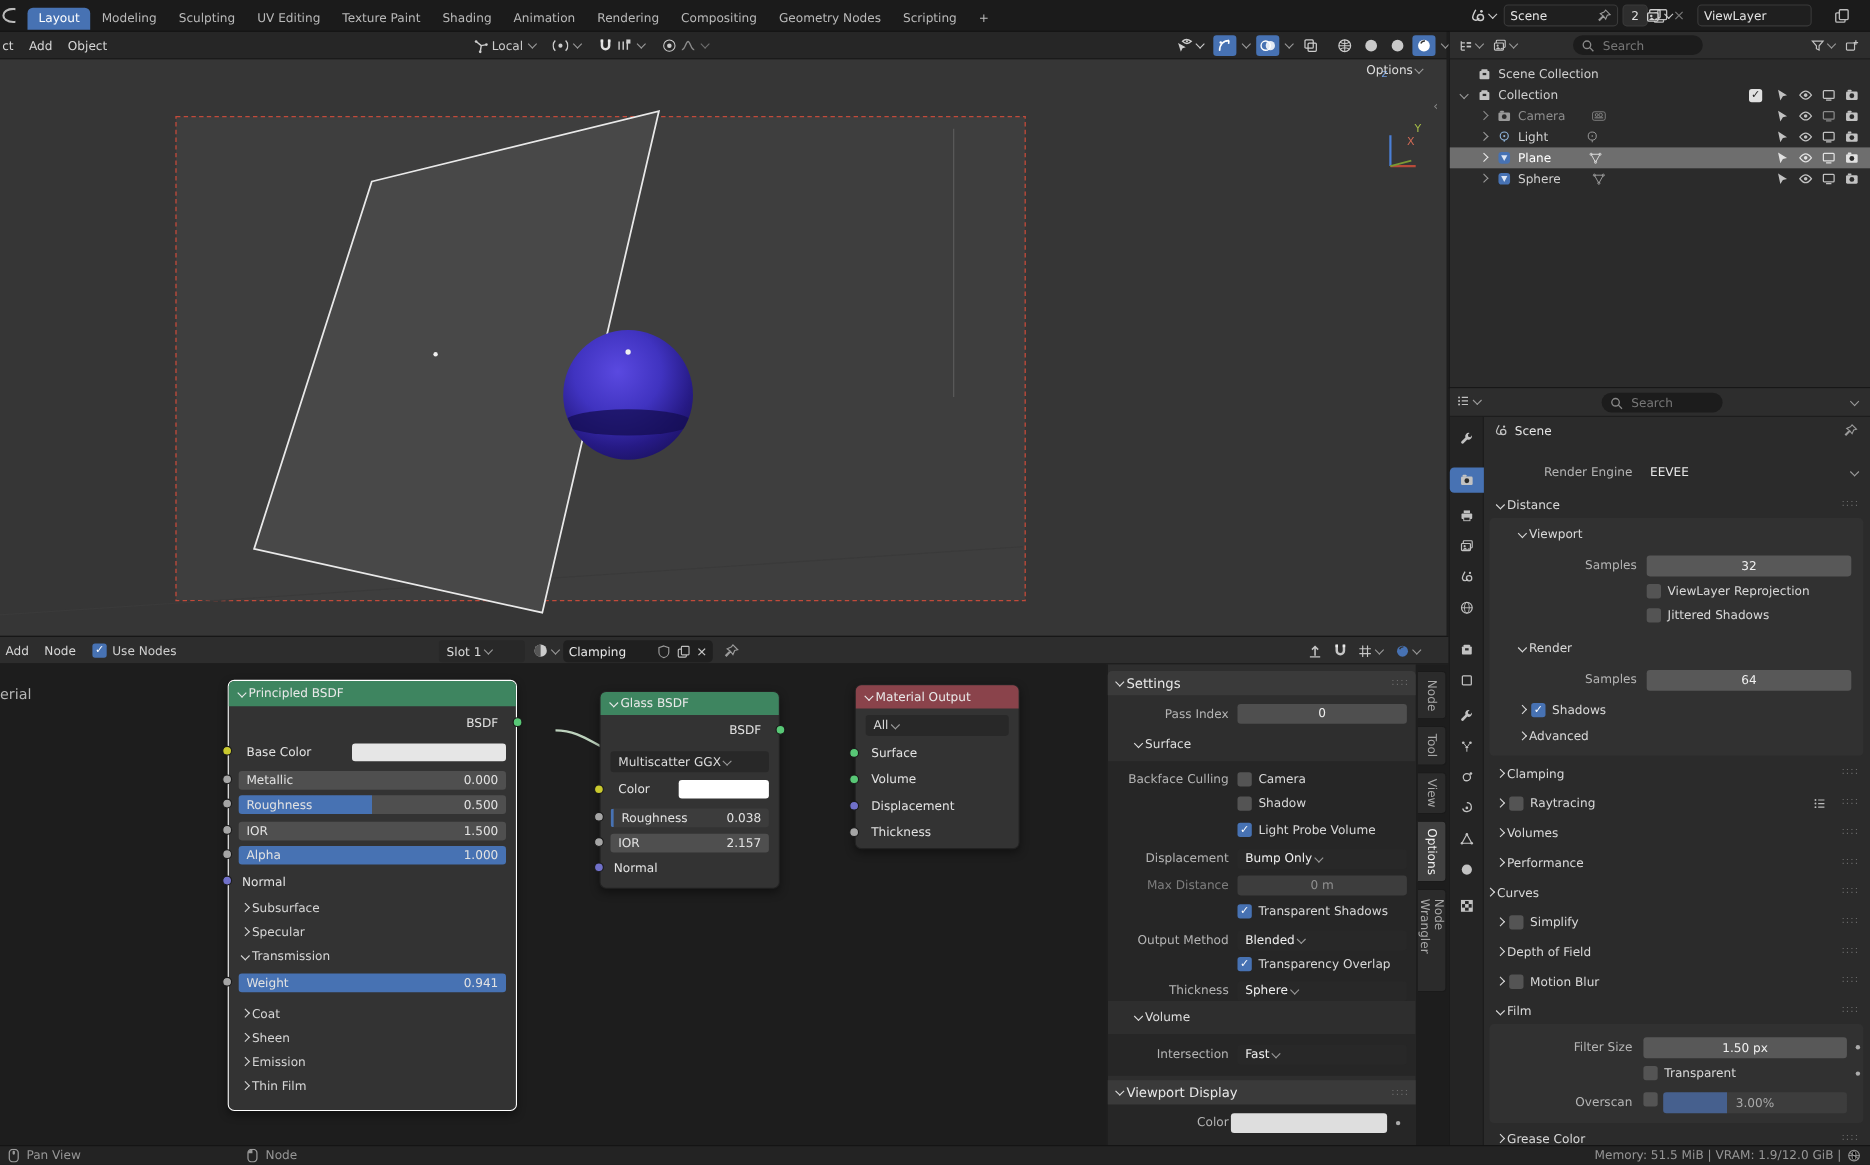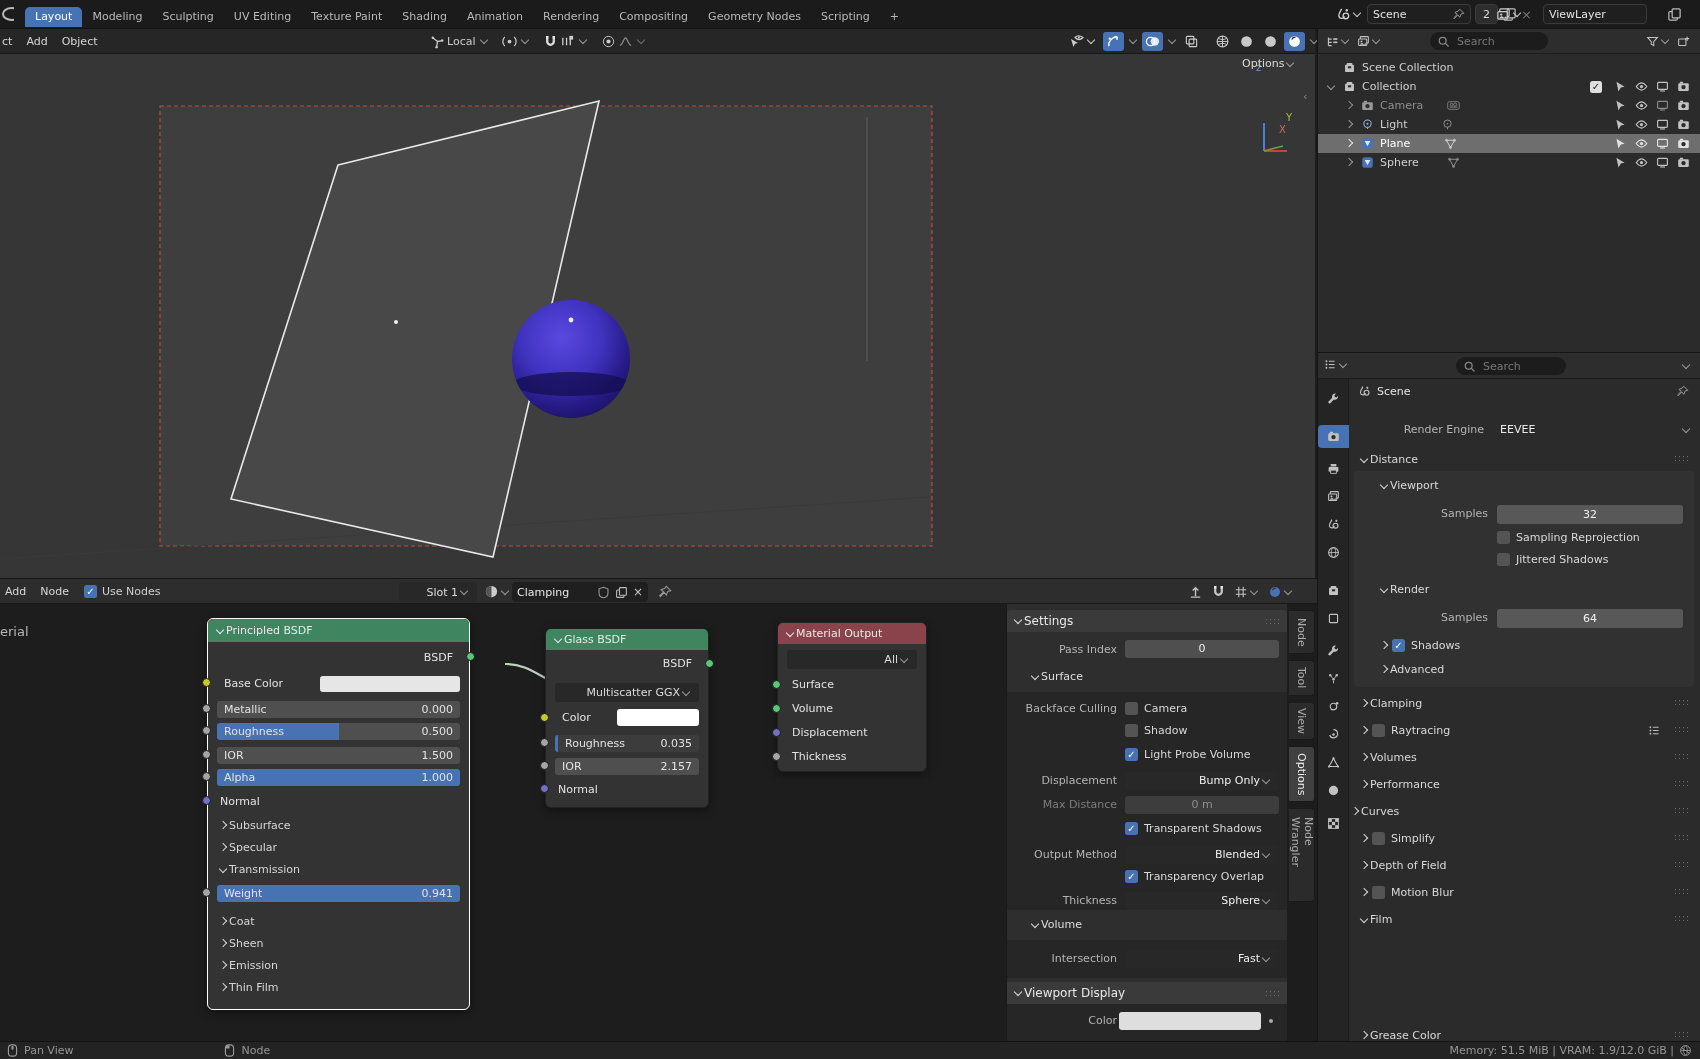--- a/index.html
+++ b/index.html
@@ -25,21 +25,21 @@
 #ne-header{left:0;top:578px;width:1317px;height:26px;background:#2d2d2d;border-bottom:1px solid #191919;border-top:1px solid #161616}
 #node-editor{left:0;top:604px;width:1006px;height:437px;background:#1d1d1d}
 .node{position:absolute;background:#333333;border:1px solid #222;border-radius:6px;box-shadow:0 3px 8px rgba(0,0,0,.4)}
 .node.sel{border:1.6px solid #fff}
 .nhead{height:23px;border-radius:5px 5px 0 0;display:flex;align-items:center;color:#e9e9e9;padding:0 6px}
 .nrow{position:absolute;left:9px;right:9px;height:17px;border-radius:3px;display:flex;align-items:center;justify-content:space-between;padding:0 7px;color:#e2e2e2}
 .slider{background:#4f4f4f}
 .sock{position:absolute;width:9px;height:9px;border-radius:50%;border:1px solid #191919;z-index:5}
 .s-gray{background:#a5a5a5}.s-yellow{background:#c9c92e}.s-purple{background:#7070c9}.s-green{background:#58c776}
 .sect{position:absolute;left:9px;display:flex;align-items:center;color:#d6d6d6}
-.dd{background:#282828;border-radius:3px;color:#dcdcdc;display:flex;align-items:center;justify-content:flex-end;padding:0 7px}
+.dd{background:#282828;border-radius:3px;color:#dcdcdc;display:flex;align-items:center;justify-content:flex-start;padding:0 7px}
 
 #settings{left:1006px;top:604px;width:281px;height:437px;background:#2e2e2e;border-left:1px solid #191919}
 .sp-label{position:absolute;left:0;width:110px;text-align:right;color:#b4b4b4}
 .sp-field{position:absolute;left:118px;width:154px;height:18px;border-radius:3px;background:#4f4f4f;color:#eee;text-align:center;line-height:18px}
 .chk{width:13px;height:13px;border-radius:2.5px;background:#545454;flex:none;display:flex;align-items:center;justify-content:center;color:#fff;font-size:10px}
 .chk.on{background:#4772b3}
 .chk.on::after{content:"✓"}
 .chkrow{position:absolute;left:118px;display:flex;align-items:center;gap:6px;color:#d8d8d8}
 .subhead{position:absolute;left:0;right:0;height:20px;background:#343434;display:flex;align-items:center;color:#dedede}
 .darkblock{position:absolute;left:0;right:0;background:#262626}
@@ -612,21 +612,21 @@
     <div class="dd abs" style="left:9px;right:9px;top:54px;height:19px">
       <span>Multiscatter GGX</span>
         <span class="cv" style="color:#9a9a9a"></span>
     </div>
     <div class="nrow" style="top:80px;padding:0">
       <span style="padding-left:7px">Color</span>
       <div style="width:82px;height:17px;background:#fff;border-radius:3px"></div>
     </div>
     <div class="nrow" style="top:106px;background:#3c3c3c;border-left:3px solid #4772b3">
       <span>Roughness</span>
-        <span>0.035</span>
+        <span>0.038</span>
     </div>
     <div class="nrow slider" style="top:129px">
       <span>IOR</span>
         <span>2.157</span>
     </div>
     <div class="nrow" style="top:152px;padding-left:3px;justify-content:flex-start">
         <span>Normal</span>
       </div>
     <span class="sock s-green" style="right:-6px;top:30px"></span>
     <span class="sock s-yellow" style="left:-6px;top:84px"></span>
@@ -1009,21 +1009,21 @@
 
   <div class="pbox" style="top:118px;height:216px">
     <div class="phead" style="left:24px;top:8px">
       <span class="cv"></span>
         <span>Viewport</span>
     </div>
     <span class="prow-label" style="left:60px;top:36px;width:74px">Samples</span>
     <div class="pfield" style="left:143px;top:34px;width:186px">32</div>
     <div class="chkrow" style="left:143px;top:60px">
       <span class="chk"></span>
-        <span>Sampling Reprojection</span>
+        <span>ViewLayer Reprojection</span>
     </div>
     <div class="chkrow" style="left:143px;top:82px">
       <span class="chk"></span>
         <span>Jittered Shadows</span>
     </div>
     <div class="phead" style="left:24px;top:112px">
       <span class="cv"></span>
         <span>Render</span>
     </div>
     <span class="prow-label" style="left:60px;top:140px;width:74px">Samples</span>
@@ -1084,20 +1084,33 @@
       <span class="chk" style="margin:0 6px 0 2px"></span>
       <span>Motion Blur</span>
     </div>
   <span class="grips abs" style="left:356px;top:533px">::::</span>
 
   <div class="phead" style="left:40px;top:560px">
       <span class="cv"></span>
       <span>Film</span>
     </div>
   <span class="grips abs" style="left:356px;top:560px">::::</span>
+  <div class="pbox" style="top:578px;height:90px">
+    <span class="prow-label" style="left:40px;top:14px;width:90px">Filter Size</span>
+    <div class="pfield" style="left:140px;top:12px;width:185px">1.50 px</div>
+    <span class="dot" style="left:333px;top:19px"></span>
+    <div class="chkrow" style="left:140px;top:38px">
+      <span class="chk"></span>
+        <span>Transparent</span>
+    </div>
+    <span class="dot" style="left:333px;top:43px"></span>
+    <span class="prow-label" style="left:40px;top:64px;width:90px">Overscan</span>
+    <span class="chk abs" style="left:140px;top:62px"></span>
+    <div class="pfield" style="left:158px;top:62px;width:167px;background:linear-gradient(90deg,#46608e 35%,#3d3d3d 35%);color:#a9a9a9">3.00%</div>
+  </div>
   <div class="phead" style="left:40px;top:676px">
       <span class="cv cvr"></span>
       <span>Grease Color</span>
     </div>
   <span class="grips abs" style="left:356px;top:676px">::::</span>
 </div>
 
 <div class="abs" id="statusbar">
   <svg class="oic" style="margin-left:6px;color:#9a9a9a" width="10" height="14">
       <use href="#i-mouse-m"></use>

